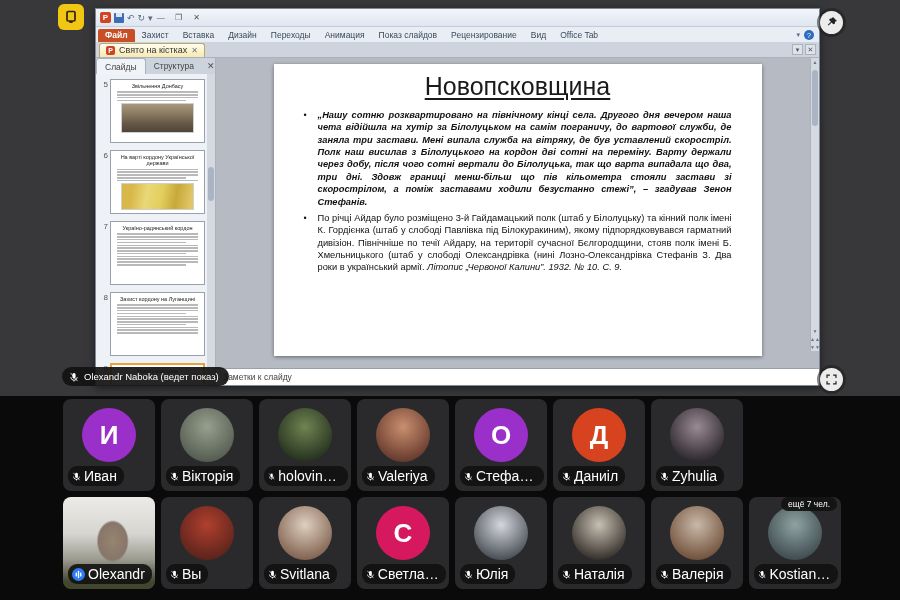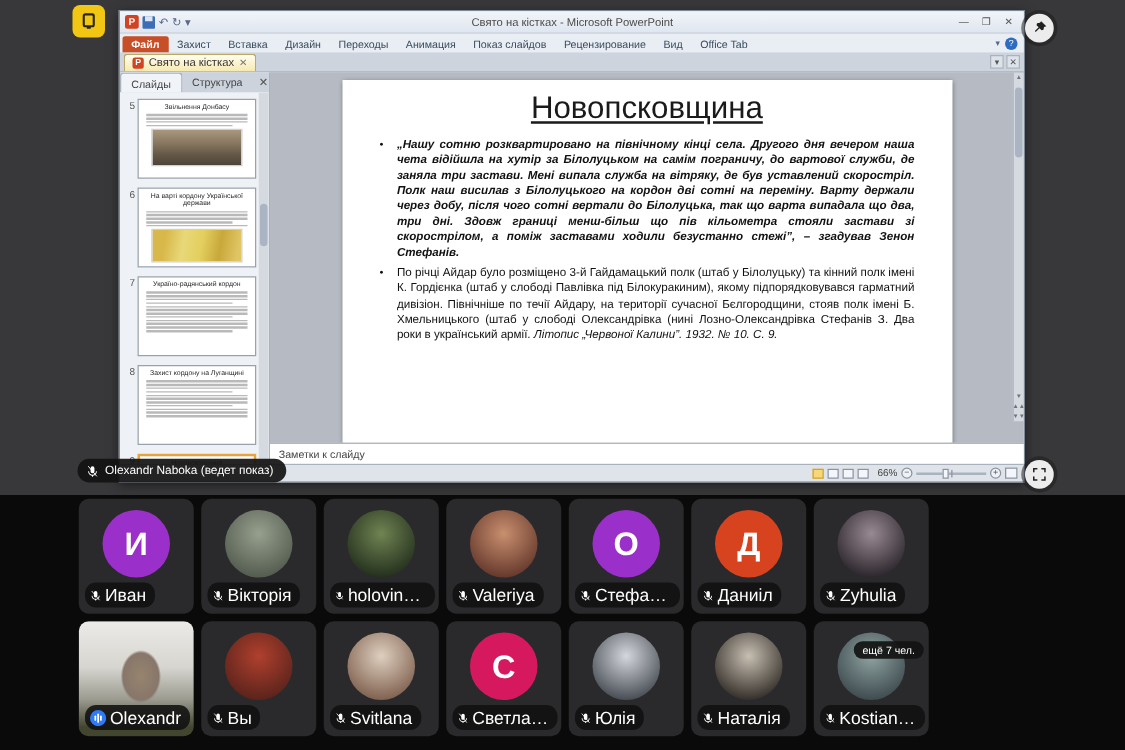--- a/index.html
+++ b/index.html
@@ -120,21 +120,21 @@
   .prow { position:absolute; left:63px; display:flex; gap:6px; }
   .prow.r1 { top:3px; } .prow.r2 { top:101px; }
   .tile { width:92px; height:92px; background:#2a2a2d; border-radius:8px; position:relative; cursor:pointer; overflow:hidden; }
   .avatar { position:absolute; left:50%; top:9px; transform:translateX(-50%); width:54px; height:54px;
     border-radius:50%; display:flex; align-items:center; justify-content:center; }
   .avatar .init { color:#fff; font-size:26px; font-weight:bold; }
   .video-bg { position:absolute; inset:0; }
   .name-pill { position:absolute; left:5px; bottom:5px; max-width:84px; background:rgba(16,16,16,.88);
     border-radius:9px; display:flex; align-items:center; gap:3px; padding:2px 7px 2px 4px; z-index:5; }
   .name-pill .nm { color:#fff; font-size:14px; white-space:nowrap; overflow:hidden; text-overflow:ellipsis; }
-  .corner-badge { position:absolute; top:16px; right:4px; background:rgba(18,18,18,.92); color:#fff;
+  .corner-badge { position:absolute; top:0; right:4px; background:rgba(18,18,18,.92); color:#fff;
     font-size:8.5px; padding:2px 7px; border-radius:9px; z-index:5; }
 </style>
 </head>
 <body>
 
 <div class="stage">
 
   <button class="app-logo">
     <svg width="16" height="16" viewBox="0 0 16 16">
       <rect x="4" y="2.5" width="8" height="9.5" rx="1.2" fill="none" stroke="#2b2417" stroke-width="1.7"></rect>
@@ -145,21 +145,20 @@
   <div class="ppt">
 
     <div class="titlebar">
       <div class="qat">
         <span class="ppt-app-icon">P</span>
         <span class="save-icon"></span>
         <span class="qat-glyph">↶</span>
         <span class="qat-glyph">↻</span>
         <span class="qat-glyph">▾</span>
       </div>
-      <div class="win-title">Свято на кістках - Microsoft PowerPoint</div>
       <div class="win-controls">
         <span>—</span>
         <span>❐</span>
         <span>✕</span>
       </div>
     </div>
 
     <div class="ribbon-row" id="ribbon-tabs">
       <span class="rtab file">Файл</span>
         <span class="rtab">Захист</span>
@@ -290,36 +289,20 @@
               </span>
             <span class="arr">▼</span>
             <span class="dbl">▲▲</span>
             <span class="dbl">▼▼</span>
           </div>
         </div>
         <div class="notes-bar">Заметки к слайду</div>
       </div>
     </div>
 
-    <div class="status-bar">
-      <div class="sb-right">
-        <span class="vicon active"></span>
-        <span class="vicon"></span>
-        <span class="vicon"></span>
-        <span class="vicon"></span>
-        <span class="zoom-val">66%</span>
-        <span class="zbtn">−</span>
-        <span class="ztrack">
-            <span class="znotch"></span>
-            <span class="zhandle"></span>
-          </span>
-        <span class="zbtn">+</span>
-        <span class="fit-btn"></span>
-      </div>
-    </div>
   </div>
 
   <button class="round-btn pin-btn">
     <svg width="13" height="13" viewBox="0 0 16 16">
       <path d="M9.8 1.2l5 5-2.2.6-.6 2.8-1.8.5-2.1-2.1-3.7 3.8-.9-.9 3.8-3.7-2.1-2.1.5-1.8 2.8-.6z" fill="#222"></path>
     </svg>
   </button>
   <button class="round-btn expand-btn">
     <svg width="13" height="13" viewBox="0 0 16 16">
       <path d="M5.5 2.5H2.5v3M10.5 2.5h3v3M2.5 10.5v3h3M13.5 10.5v3h-3" stroke="#222" stroke-width="1.5" fill="none" stroke-linecap="round"></path>
@@ -486,20 +469,31 @@
         <div class="name-pill">
           <svg width="9" height="9" viewBox="0 0 16 16">
             <path fill="#fff" d="M8 10.5c1.4 0 2.5-1.1 2.5-2.5V4a2.5 2.5 0 0 0-5 0v4c0 1.4 1.1 2.5 2.5 2.5z"></path>
             <path fill="#fff" d="M12.5 8c0 2.5-2 4.5-4.5 4.5S3.5 10.5 3.5 8H2.3c0 2.9 2.2 5.3 5 5.7V15h1.4v-1.3c2.8-.4 5-2.8 5-5.7h-1.2z"></path>
             <path stroke="#fff" stroke-width="1.2" d="M2.5 1.5l11 13"></path>
           </svg>
           <span class="nm">Наталія</span>
         </div>
       </div>
       <div class="tile">
+        <div class="avatar" style="background: radial-gradient(circle at 50% 35%, rgb(201, 184, 168) 0%, rgb(107, 74, 51) 85%);"></div>
+        <div class="name-pill">
+          <svg width="9" height="9" viewBox="0 0 16 16">
+            <path fill="#fff" d="M8 10.5c1.4 0 2.5-1.1 2.5-2.5V4a2.5 2.5 0 0 0-5 0v4c0 1.4 1.1 2.5 2.5 2.5z"></path>
+            <path fill="#fff" d="M12.5 8c0 2.5-2 4.5-4.5 4.5S3.5 10.5 3.5 8H2.3c0 2.9 2.2 5.3 5 5.7V15h1.4v-1.3c2.8-.4 5-2.8 5-5.7h-1.2z"></path>
+            <path stroke="#fff" stroke-width="1.2" d="M2.5 1.5l11 13"></path>
+          </svg>
+          <span class="nm">Валерія</span>
+        </div>
+      </div>
+      <div class="tile">
         <div class="avatar" style="background: radial-gradient(circle at 50% 35%, rgb(143, 163, 161) 0%, rgb(57, 69, 74) 85%);"></div>
         <div class="name-pill">
           <svg width="9" height="9" viewBox="0 0 16 16">
             <path fill="#fff" d="M8 10.5c1.4 0 2.5-1.1 2.5-2.5V4a2.5 2.5 0 0 0-5 0v4c0 1.4 1.1 2.5 2.5 2.5z"></path>
             <path fill="#fff" d="M12.5 8c0 2.5-2 4.5-4.5 4.5S3.5 10.5 3.5 8H2.3c0 2.9 2.2 5.3 5 5.7V15h1.4v-1.3c2.8-.4 5-2.8 5-5.7h-1.2z"></path>
             <path stroke="#fff" stroke-width="1.2" d="M2.5 1.5l11 13"></path>
           </svg>
           <span class="nm">Kostiantyn</span>
         </div>
         <div class="corner-badge">ещё 7 чел.</div>

